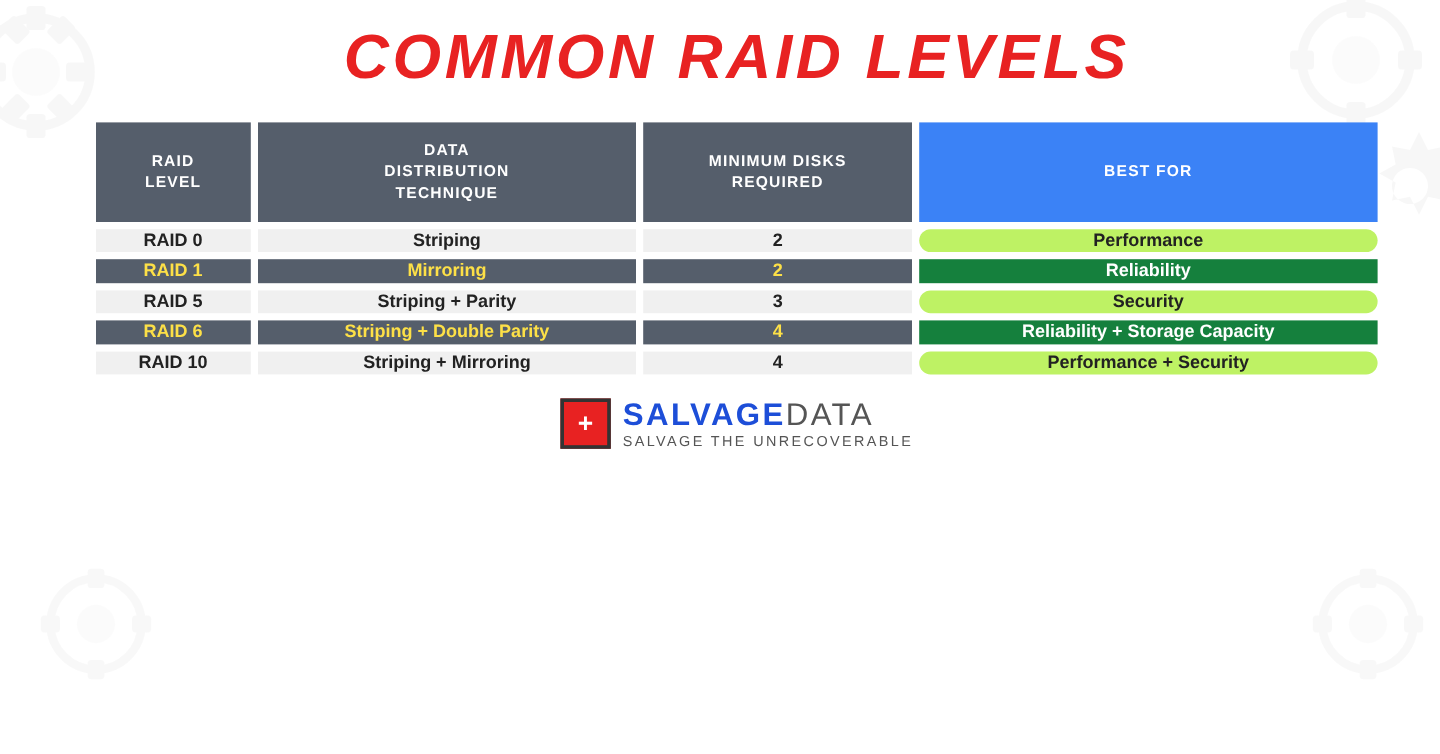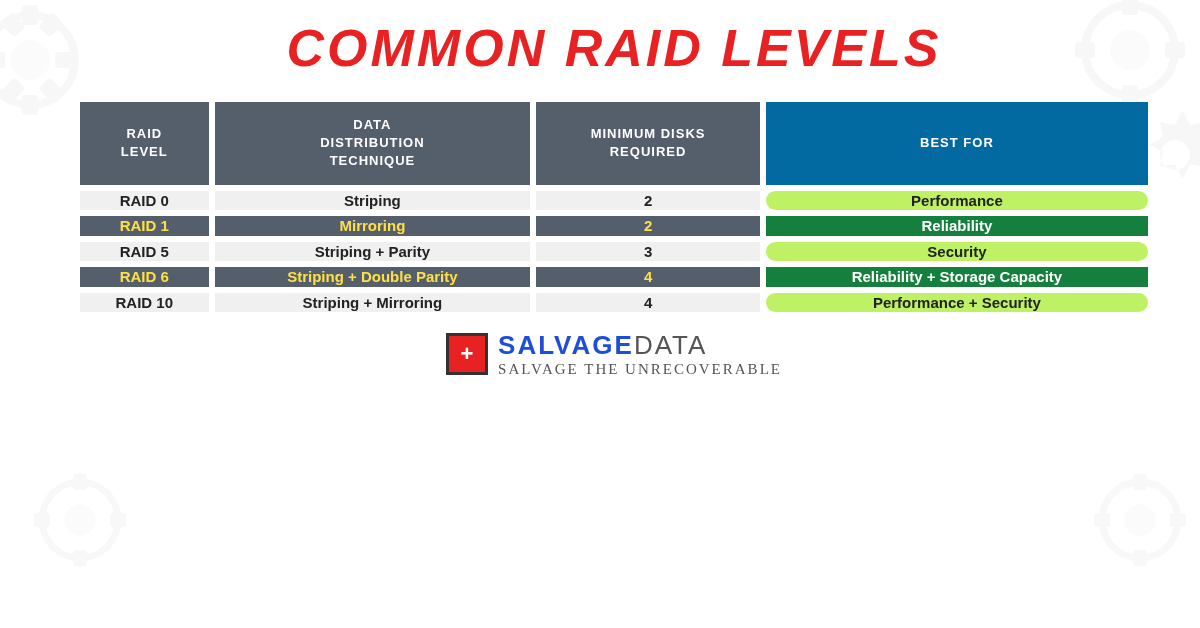--- a/index.html
+++ b/index.html
@@ -62,21 +62,21 @@
       font-weight: 800;
       font-size: 13px;
       letter-spacing: 1px;
       text-transform: uppercase;
       text-align: center;
       padding: 14px 10px;
       line-height: 1.4;
     }
 
     .header-cell.black {
-      background: #0369a1;
+      background: #3b82f6;
     }
 
     
     .row-light td {
       background: #f0f0f0;
     }
     .row-dark td {
       background: #555e6b;
       color: #ffffff;
     }
@@ -140,25 +140,24 @@
       letter-spacing: 2px;
       color: #111;
     }
 
     .logo-main span {
       font-weight: 400;
       color: #555;
     }
 
     .logo-sub {
-      font-size: 15px;
+      font-size: 12px;
       letter-spacing: 2px;
       color: #555;
       text-transform: uppercase;
-      font-family: Liberation Serif, serif;
     }
   </style>
 </head>
 <body>
 
 <svg class="bg-decoration" viewBox="0 0 1200 628" xmlns="http://www.w3.org/2000/svg">
 
   <g transform="translate(60,80) scale(1.2)" opacity="0.07" fill="#888">
     <path d="M50,30 l5,-10 l5,10 l10,-2 l-2,10 l9,5 l-9,5 l2,10 l-10,-2 l-5,10 l-5,-10 l-10,2 l2,-10 l-9,-5 l9,-5 l-2,-10 Z M50,40 a10,10 0 1,0 0.001,0 Z"></path>
   </g>

